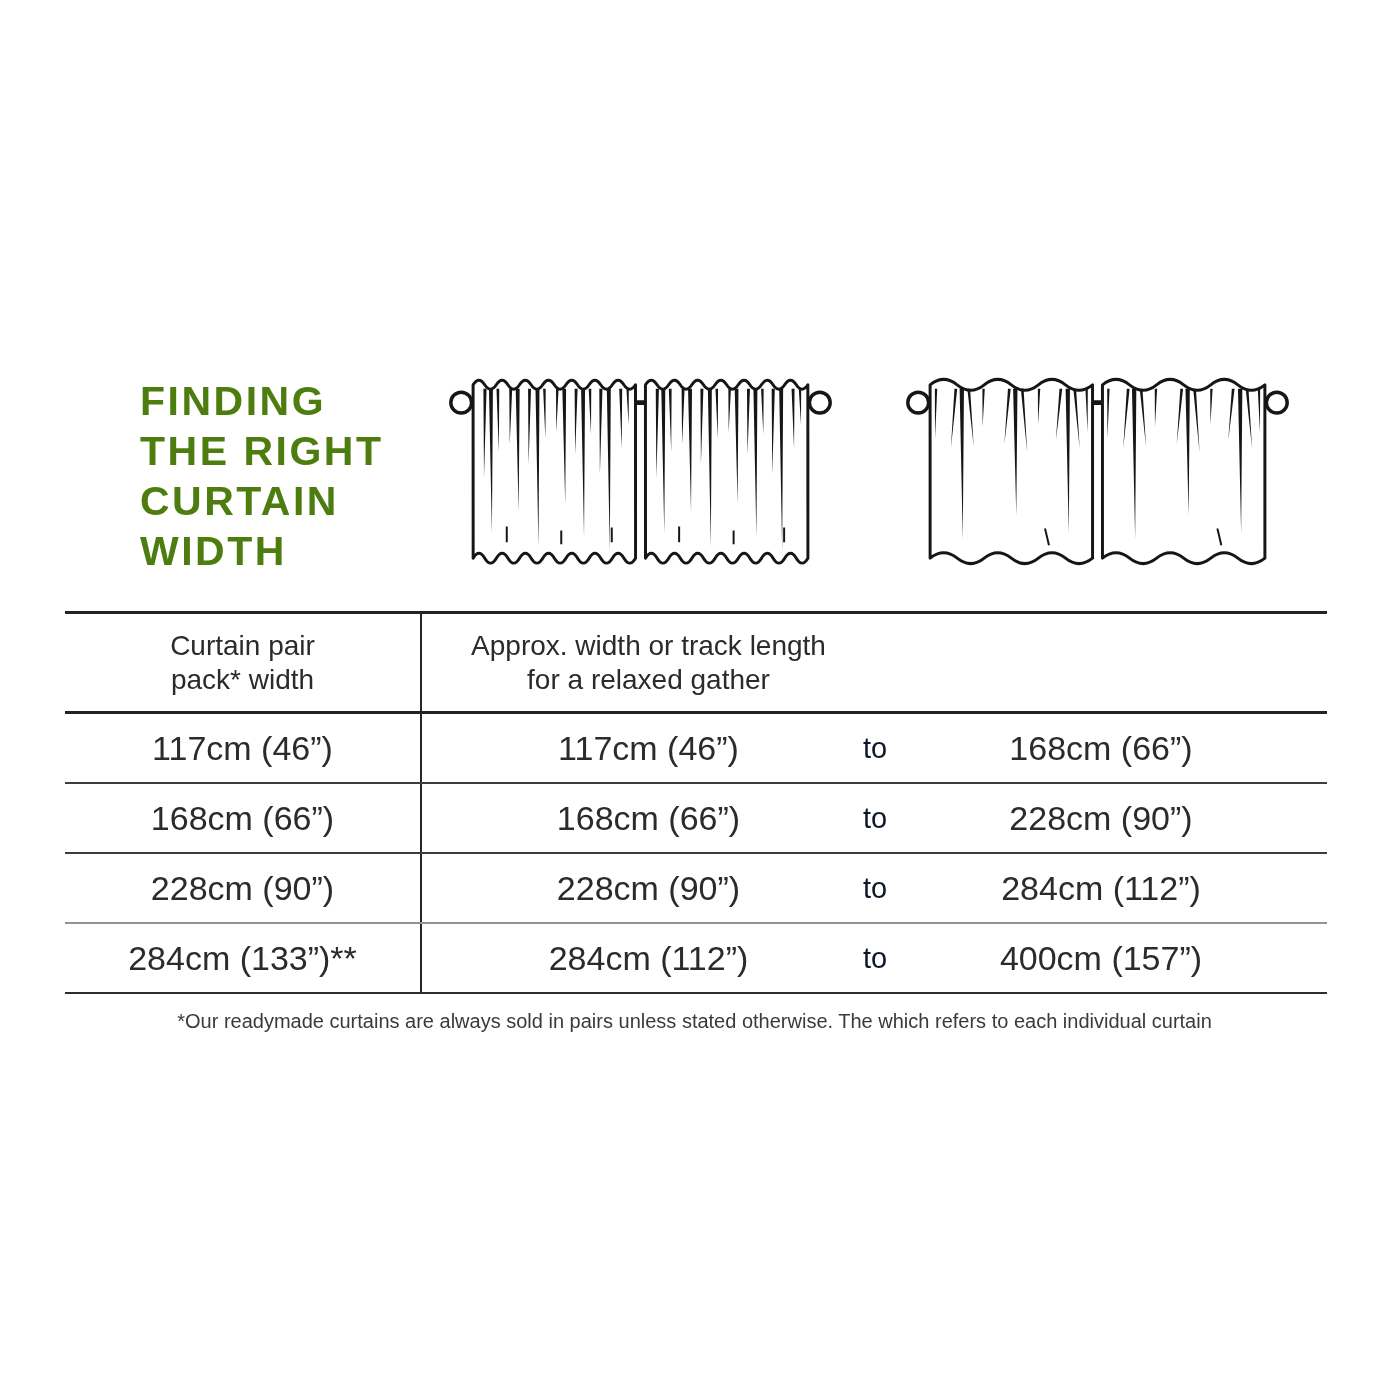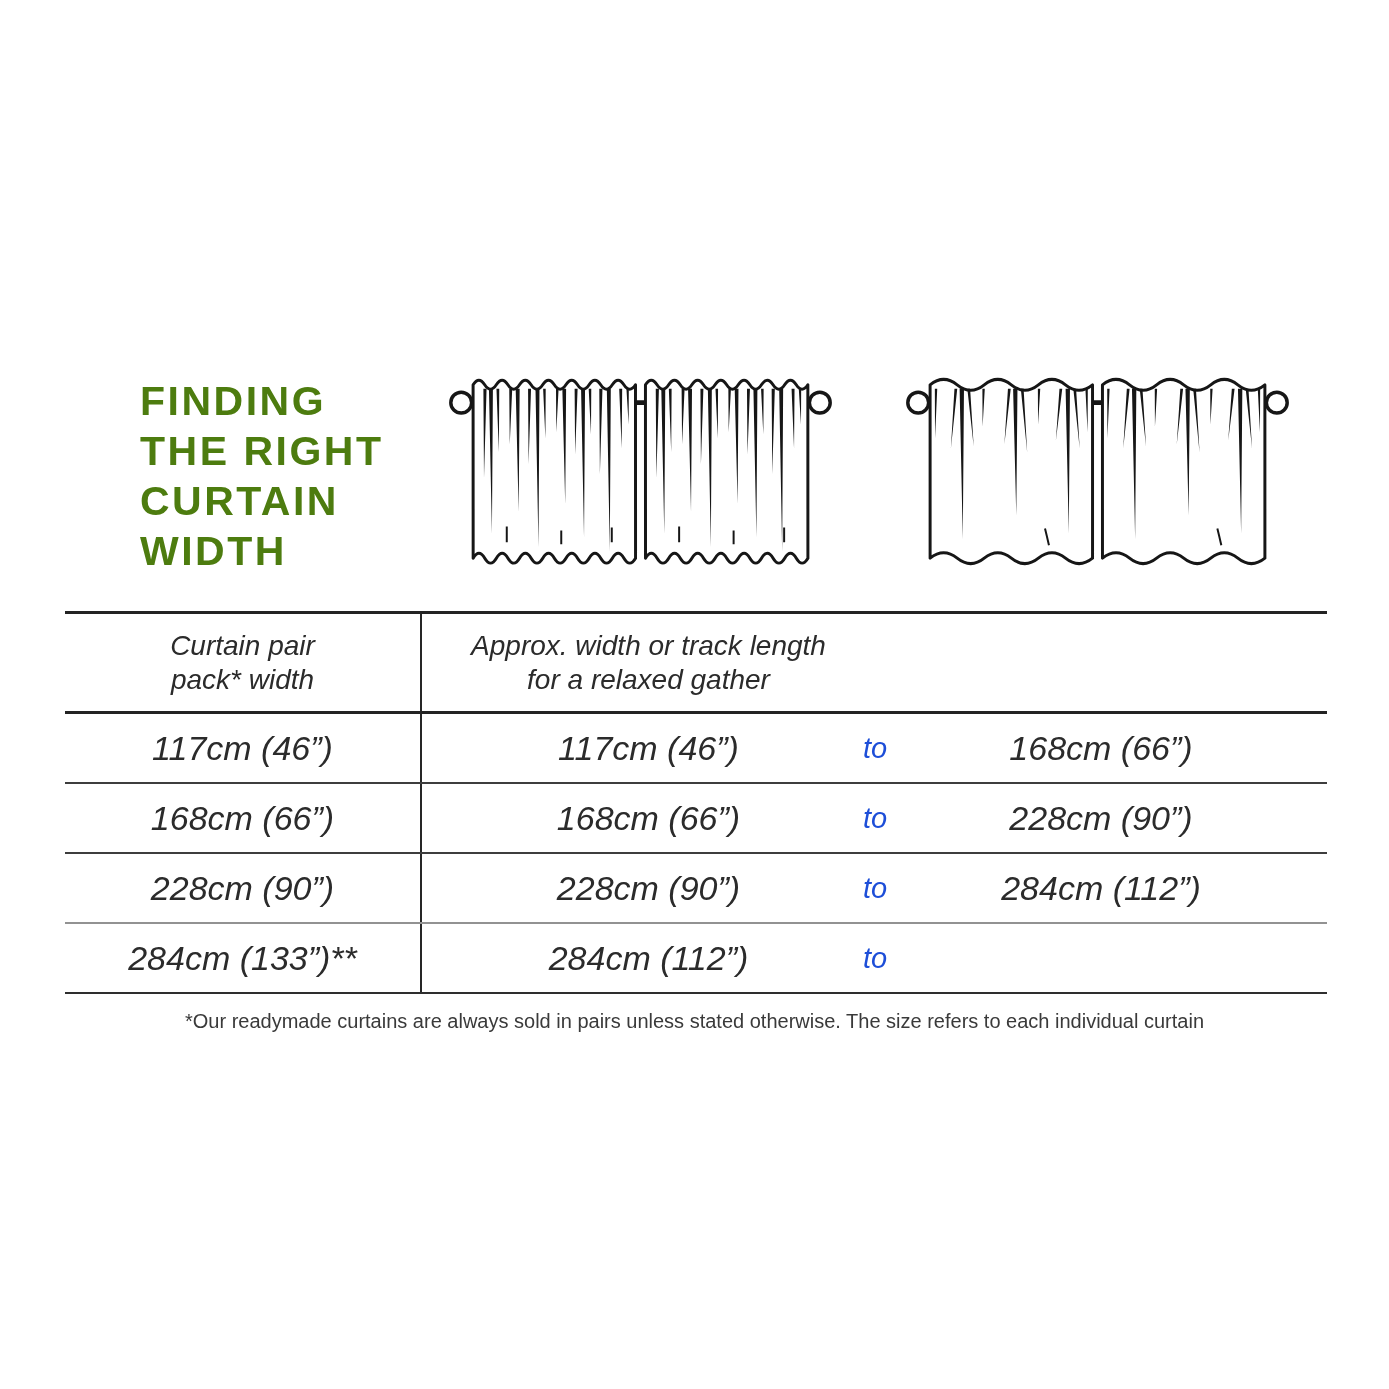--- a/index.html
+++ b/index.html
@@ -14,34 +14,34 @@
 
   .illus { position:absolute; margin:0; }
   .illus svg { display:block; }
   .illus-full { left:448px; top:365px; }
   .illus-relaxed { left:905px; top:365px; }
 
   .size-table {
     position:absolute; left:65px; top:611px; width:1262px;
     border-top:3px solid #232323; color:#2b2b2b;
   }
-  .trow { display:grid; grid-template-columns:357px 453px 452px; position:relative; height:68px;font-style:italic; }
+  .trow { display:grid; grid-template-columns:357px 453px 452px; position:relative; height:68px; }
   .trow.thead { height:97px; border-bottom:3px solid #232323; }
   .trow.r1, .trow.r2 { border-bottom:2px solid #3d3d3d; }
   .trow.r3 { border-bottom:2px solid #929292; }
   .trow.r4 { border-bottom:2px solid #2e2e2e; }
   .cell {
     display:flex; align-items:center; justify-content:center;
     font-size:34px; text-align:center; color:#2b2b2b;
   }
   .c1 { border-right:2px solid #262626; }
   .hcell { font-size:28px; line-height:34px; white-space:pre-line; }
   .to {
     position:absolute; left:810px; top:50%; transform:translate(-50%,-50%);
-    font-size:29px; color:#1d4ed8;
+    font-size:29px; color:#0f172a;
   }
 
   .footnote {
     position:absolute; left:0; top:1006px; width:1389px;
     text-align:center; font-size:20px; line-height:30px; color:#3a3a3a;
   }
 </style>
 </head>
 <body>
 
@@ -109,21 +109,22 @@
     <div class="trow r3">
       <div class="cell c1">228cm (90”)</div>
       <div class="cell">228cm (90”)</div>
       <div class="cell">284cm (112”)</div>
       <span class="to">to</span>
     </div>
 
     <div class="trow r4">
       <div class="cell c1">284cm (133”)**</div>
       <div class="cell">284cm (112”)</div>
+      <div class="cell">400cm (157”)</div>
       <span class="to">to</span>
     </div>
   </div>
 
   <div class="footnote">
-    <div>*Our readymade curtains are always sold in pairs unless stated otherwise. The size refers to each individual curtain</div>
+    <div>*Our readymade curtains are always sold in pairs unless stated otherwise. The which refers to each individual curtain</div>
   </div>
 
 </div>
 
 </body></html>

